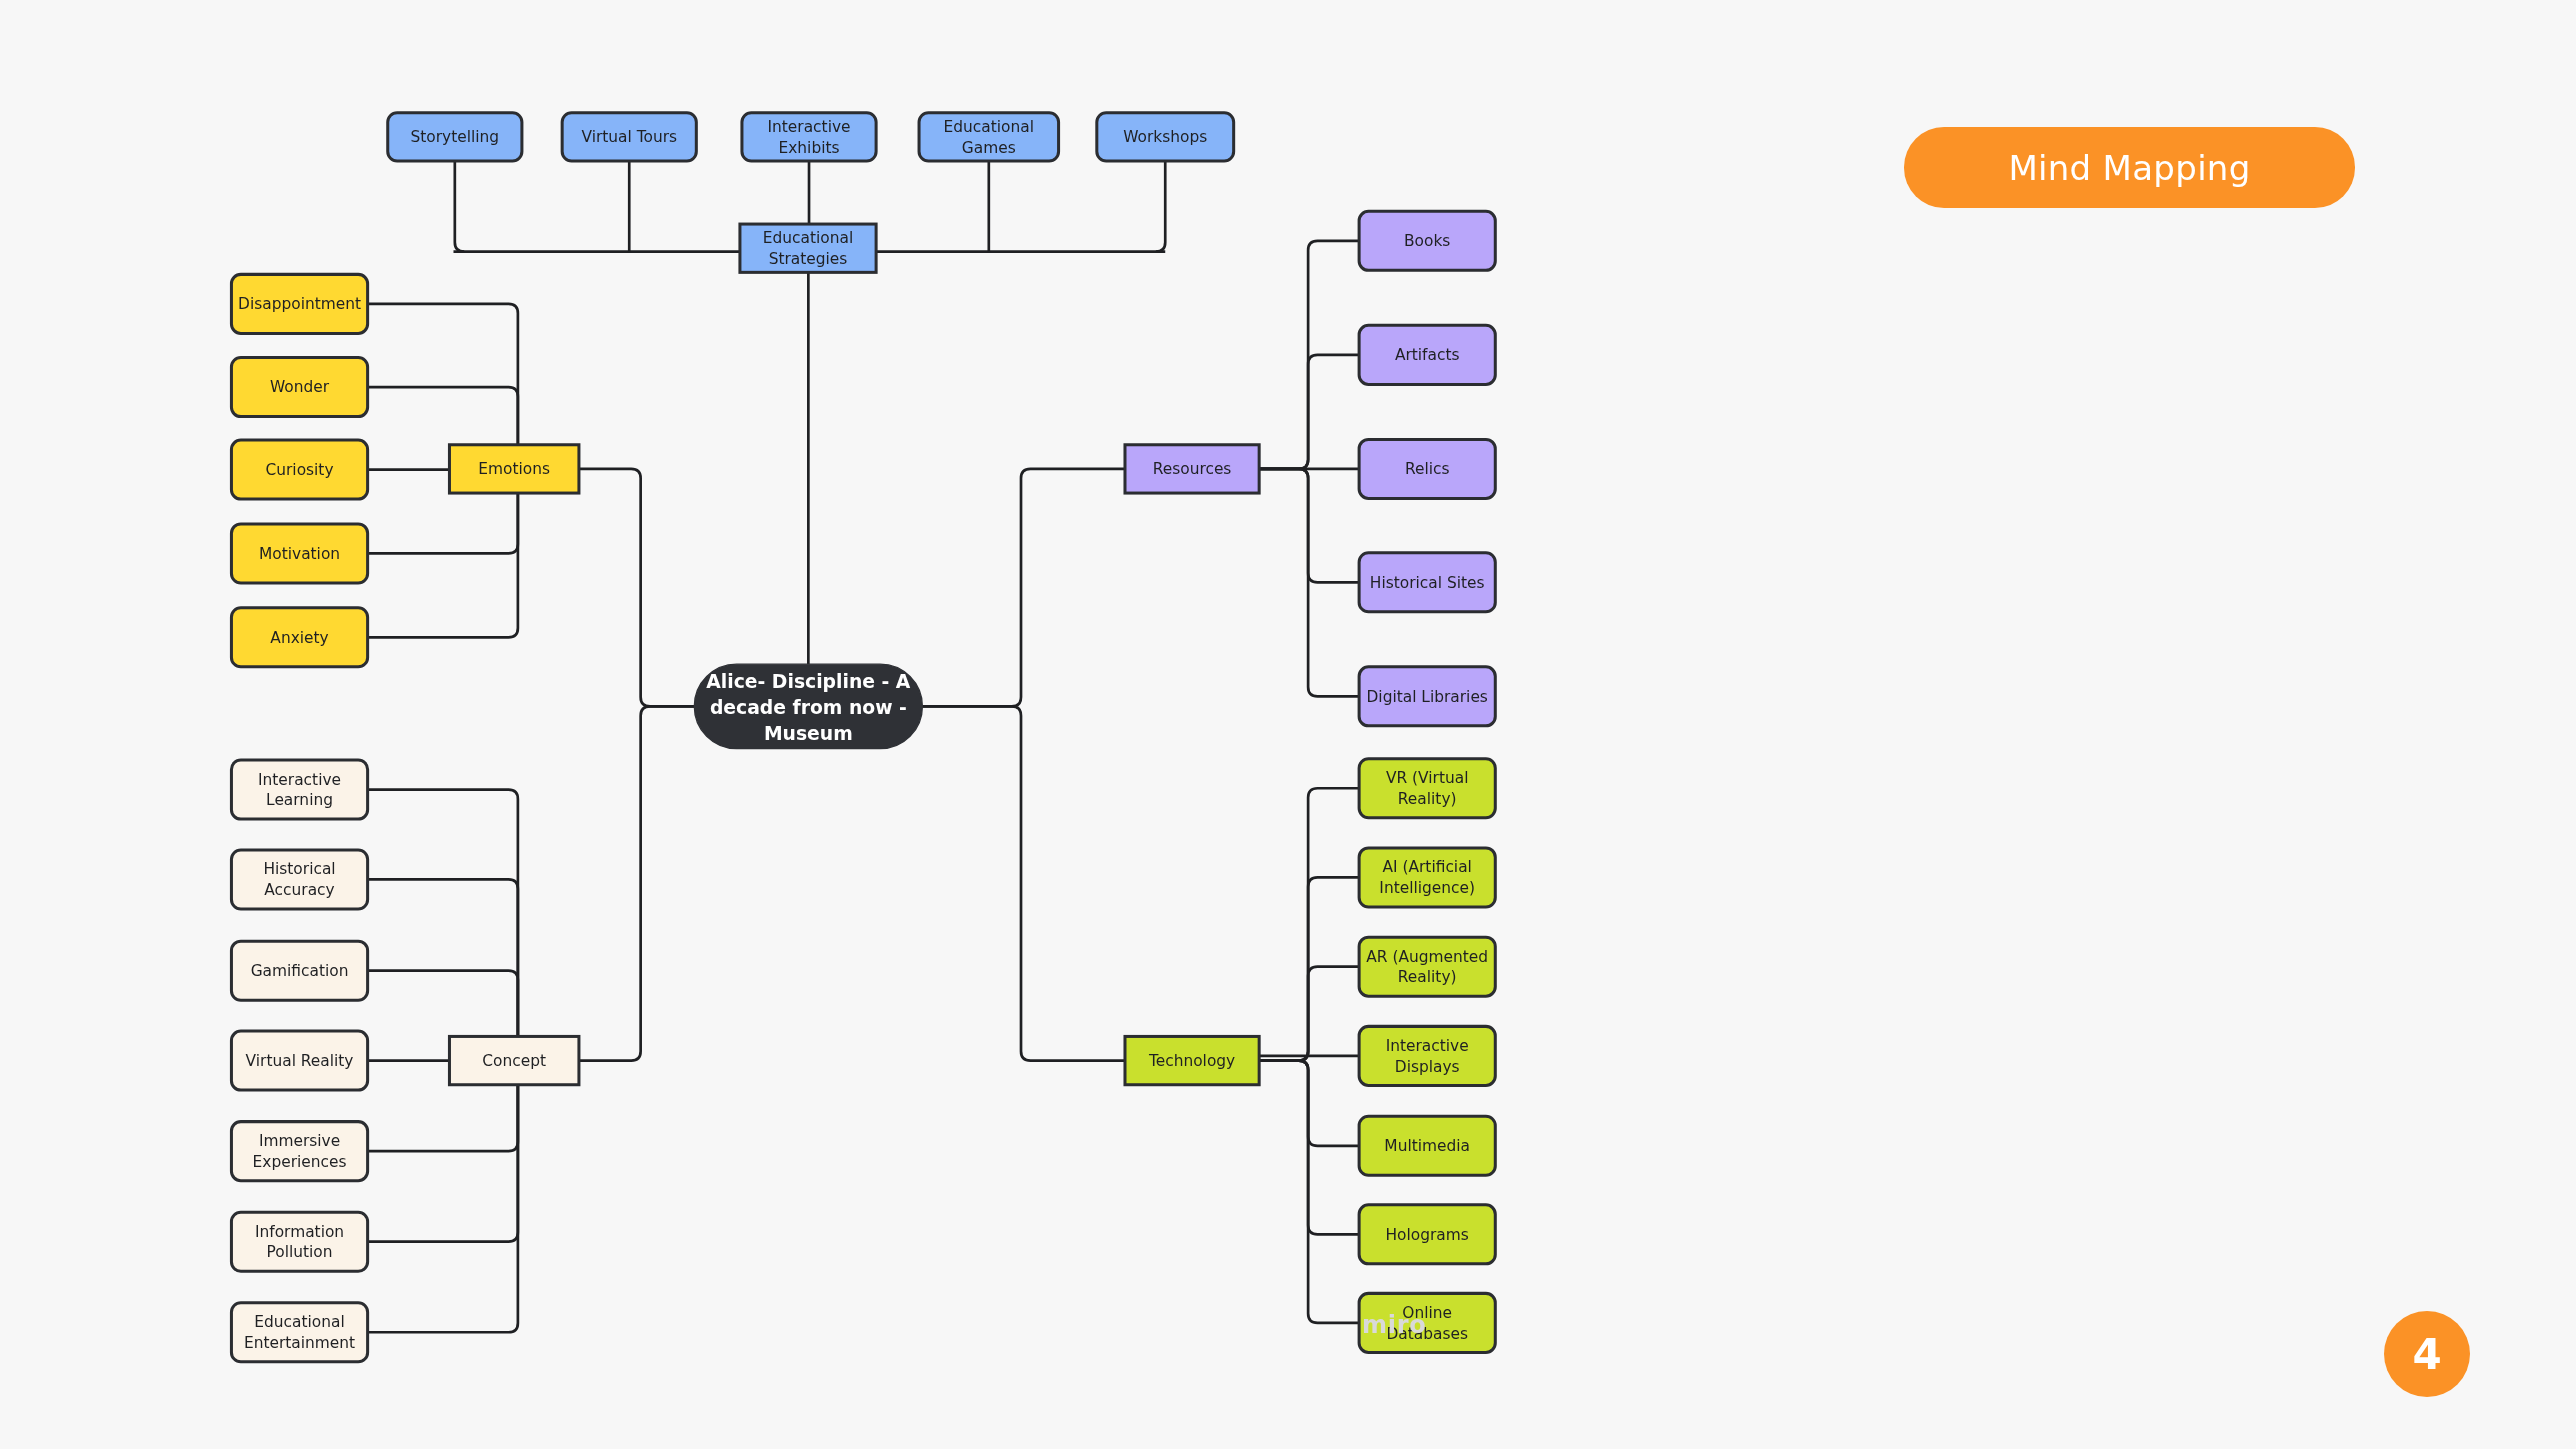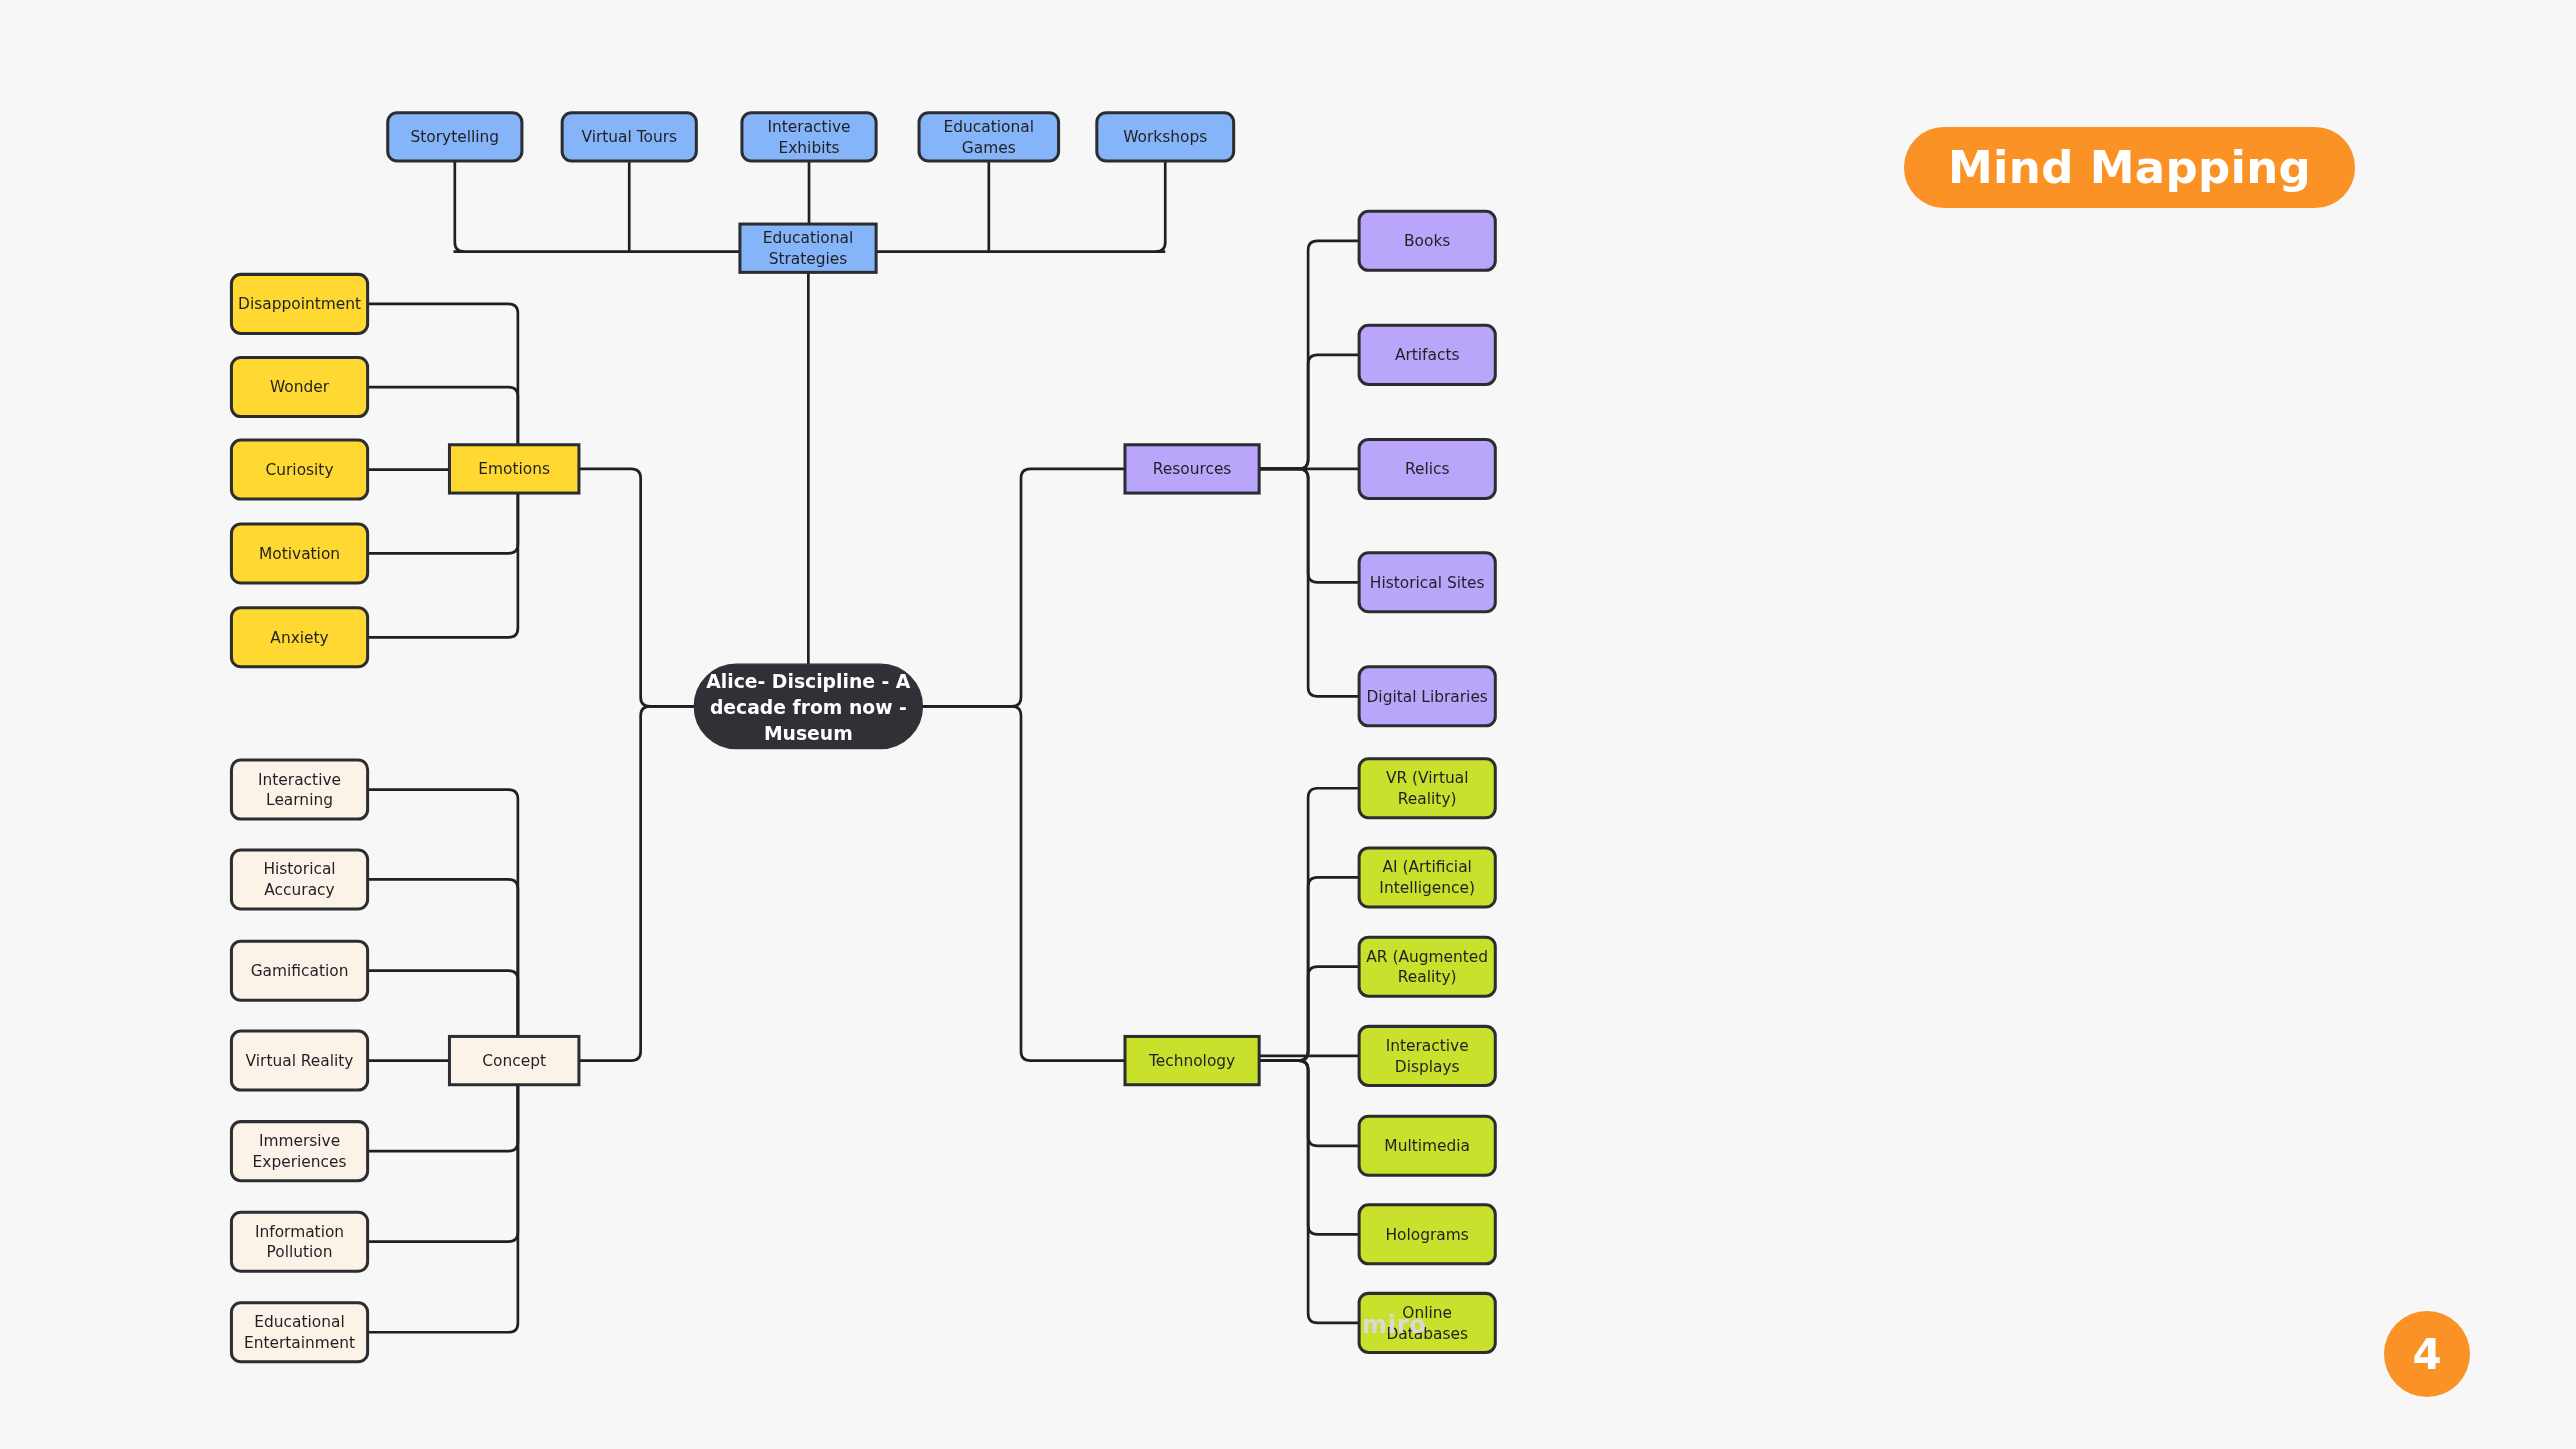--- a/index.html
+++ b/index.html
@@ -26,22 +26,22 @@
     left: 1904px;
     top: 127px;
     width: 451px;
     height: 81px;
     border-radius: 40px;
     background: #fb9226;
     display: flex;
     align-items: center;
     justify-content: center;
     color: #ffffff;
-    font-size: 45px;
-    font-weight: bold;
+    font-size: 34px;
+    font-weight: normal;
     letter-spacing: 0.3px;
     font-family: "DejaVu Sans", sans-serif;
   }
   .page-badge {
     position: absolute;
     left: 2384px;
     top: 1311px;
     width: 86px;
     height: 86px;
     border-radius: 43px;

